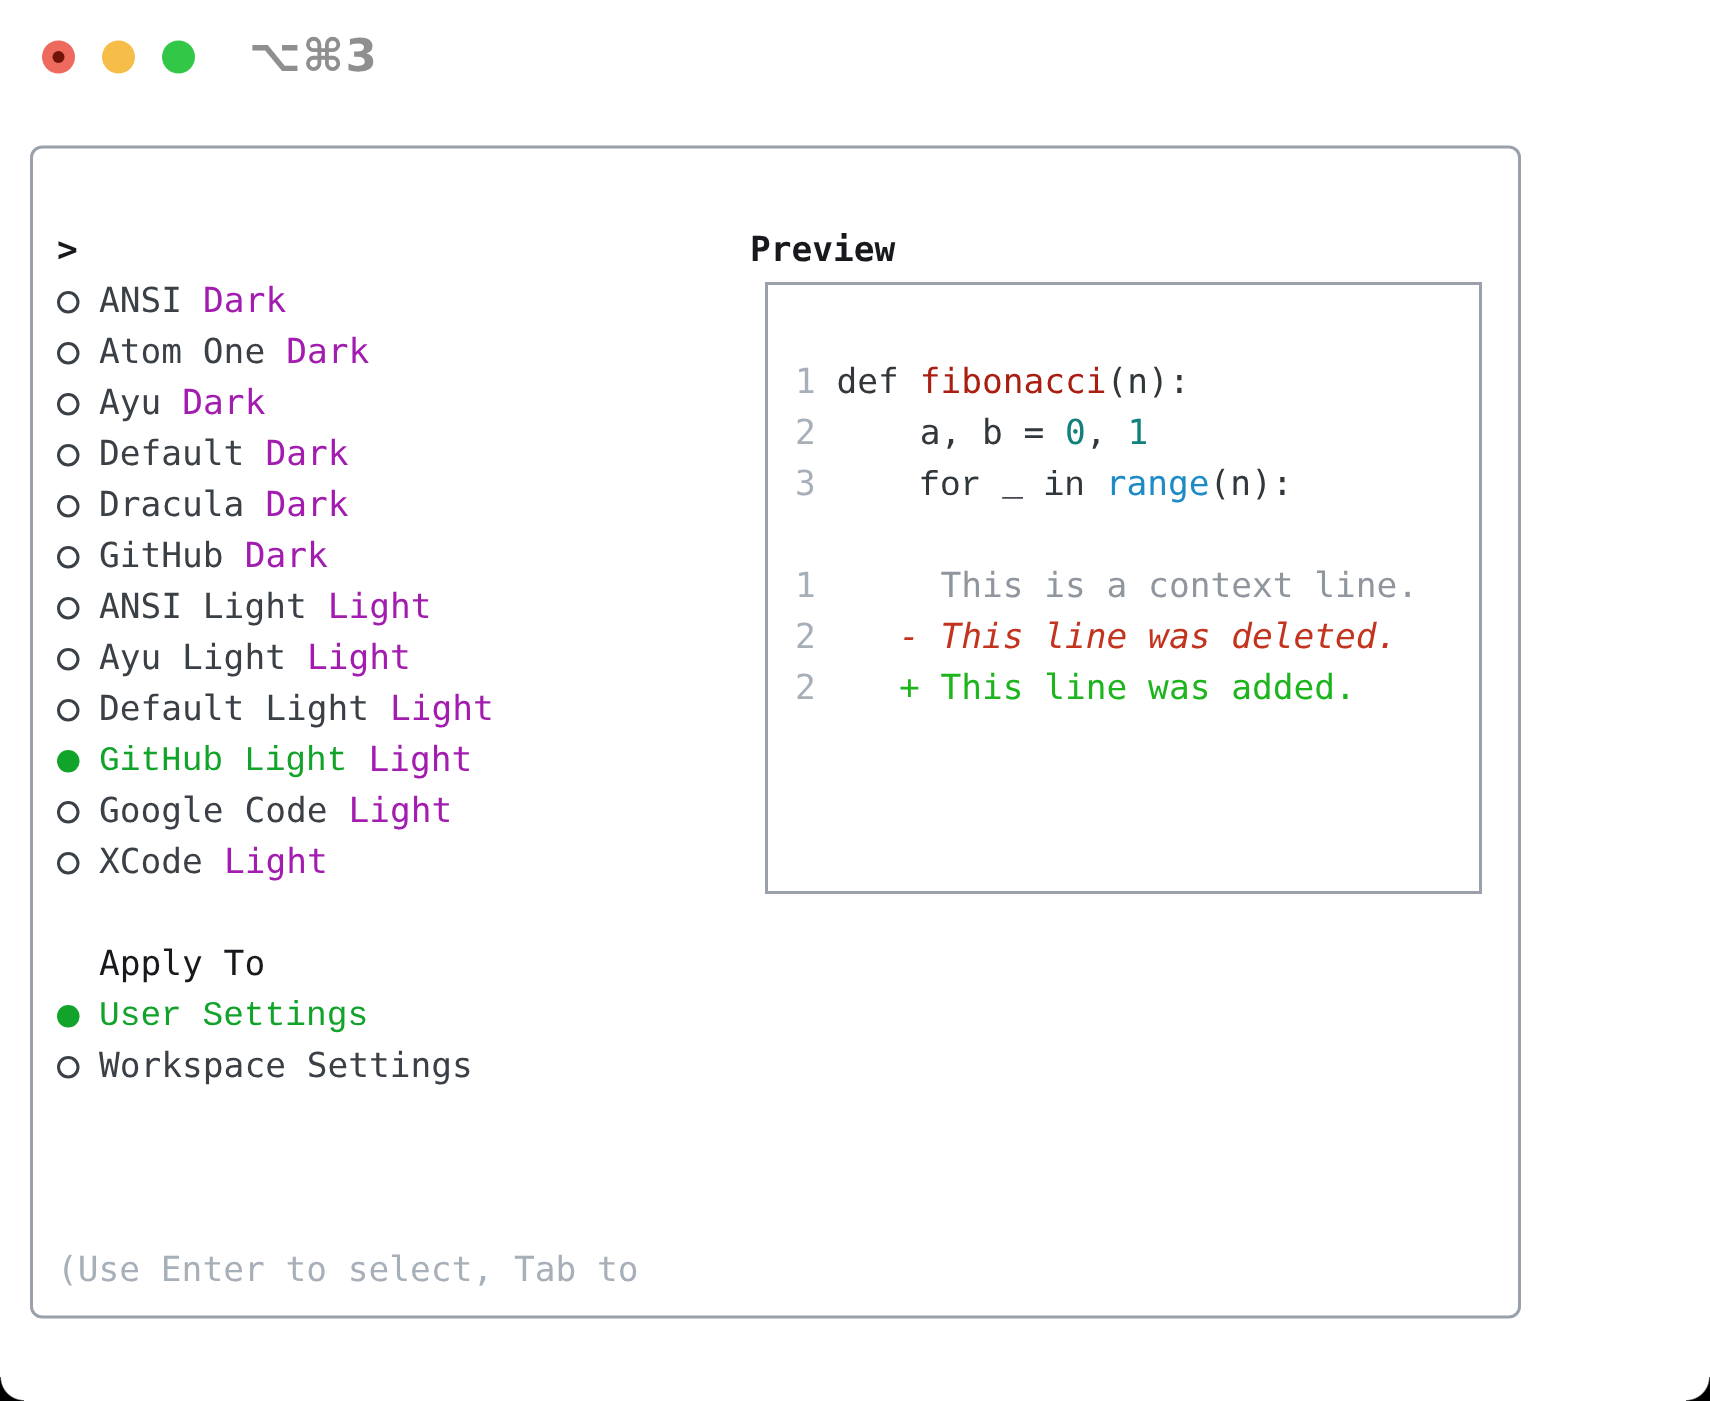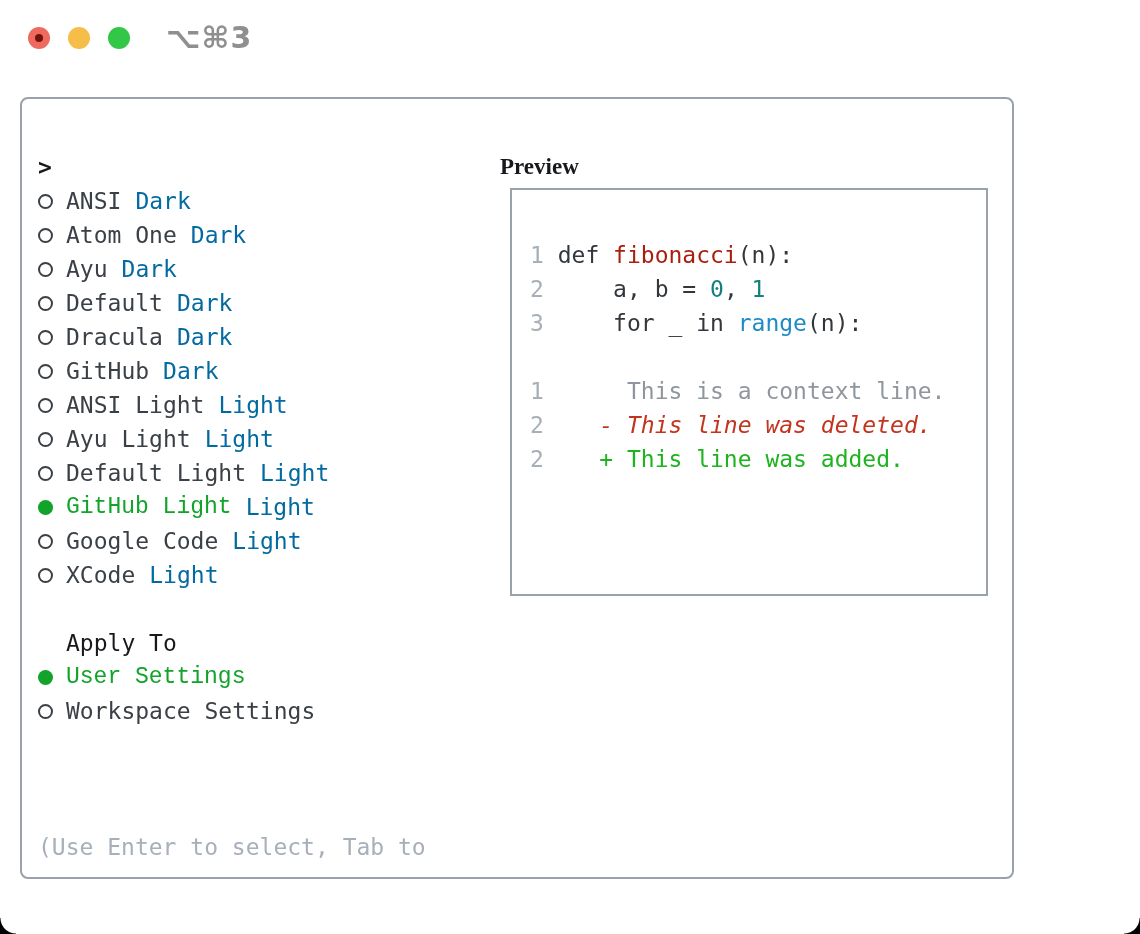--- a/index.html
+++ b/index.html
@@ -33,31 +33,31 @@
     position:absolute; left:20px; top:97px; width:994px; height:782px;
     border:2px solid #9aa1ab; border-radius:8px; background:#fff; box-sizing:border-box;
   }
   .left-col  { position:absolute; left:16px;  top:51px; font-size:23px; }
   .right-col { position:absolute; left:478px; top:51px; font-size:23px; }
 
   .row { display:flex; align-items:center; height:34px; white-space:pre; }
   .marker { display:inline-flex; width:28px; align-items:center; flex:0 0 28px; }
   .hdr { font-weight:bold; color:#17191c; }
   .label { color:#3a4046; }
-  .variant { color:#0369a1; margin-left:14px; }
+  .variant { color:#a21caf; margin-left:14px; }
   .selected .label { color:#12a32a;font-family:Liberation Mono, monospace; }
 
   .radio { width:11px; height:11px; border:2px solid #3a4046; border-radius:50%; box-sizing:content-box; }
   .radio.on { width:15px; height:15px; border:none; background:#12a32a; }
 
   .spacer { height:34px; }
   .hint { color:#a7afb9; line-height:34px; white-space:pre; }
 
   
-  .preview-title { height:34px; line-height:34px; font-weight:bold; color:#17191c;font-family:Liberation Serif, serif; }
+  .preview-title { height:34px; line-height:34px; font-weight:bold; color:#17191c; }
   .preview-box {
     position:relative; margin-left:10px; margin-top:4px;
     width:478px; height:408px; border:2px solid #9aa1ab; box-sizing:border-box;
     padding:48px 0 0 18px; background:#fff;
   }
   .code-row { height:34px; line-height:34px; white-space:pre; font-size:23px; }
 </style>
 </head>
 <body>
 
@@ -104,21 +104,21 @@
         <div>(Use Enter to select, Tab to</div>
         <div>change focus)</div>
       </div>
     </div>
 
     <div class="right-col">
       <div class="preview-title">Preview</div>
       <div class="preview-box" id="preview-box">
           <div class="code-row"><span style="color: rgb(167, 175, 185);">1 </span><span style="color: rgb(50, 55, 60);">def </span><span style="color: rgb(170, 29, 17);">fibonacci</span><span style="color: rgb(50, 55, 60);">(n):</span></div>
           <div class="code-row"><span style="color: rgb(167, 175, 185);">2 </span><span style="color: rgb(50, 55, 60);">    a, b = </span><span style="color: rgb(18, 128, 125);">0</span><span style="color: rgb(50, 55, 60);">, </span><span style="color: rgb(18, 128, 125);">1</span></div>
-          <div class="code-row"><span style="color: rgb(167, 175, 185);">3 </span><span style="color: rgb(50, 55, 60);">    for _ in </span><span style="color: rgb(30, 139, 198);">range</span><span style="color: rgb(50, 55, 60);">(n):</span></div>
+          <div class="code-row"><span style="color: rgb(167, 175, 185);">3 </span><span style="color: rgb(50, 55, 60); font-family: Liberation Mono, monospace;">    for _ in </span><span style="color: rgb(30, 139, 198);">range</span><span style="color: rgb(50, 55, 60);">(n):</span></div>
           <div class="code-row"></div>
           <div class="code-row"><span style="color: rgb(167, 175, 185);">1 </span><span style="color: rgb(143, 150, 157);">     This is a context line.</span></div>
           <div class="code-row"><span style="color: rgb(167, 175, 185);">2 </span><span style="color: rgb(50, 55, 60);">   </span><span style="color: rgb(195, 52, 31); font-style: italic;">- This line was deleted.</span></div>
           <div class="code-row"><span style="color: rgb(167, 175, 185);">2 </span><span style="color: rgb(50, 55, 60);">   </span><span style="color: rgb(29, 180, 29);">+ This line was added.</span></div>
         </div>
     </div>
 
   </div>
 
   <div class="corner bl"></div>

